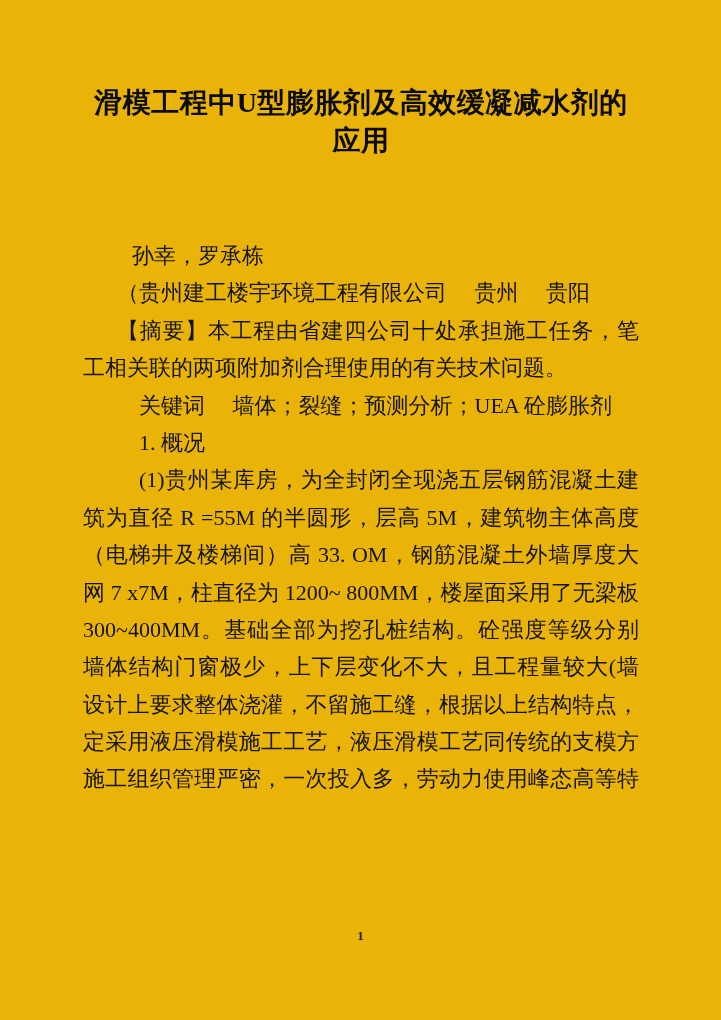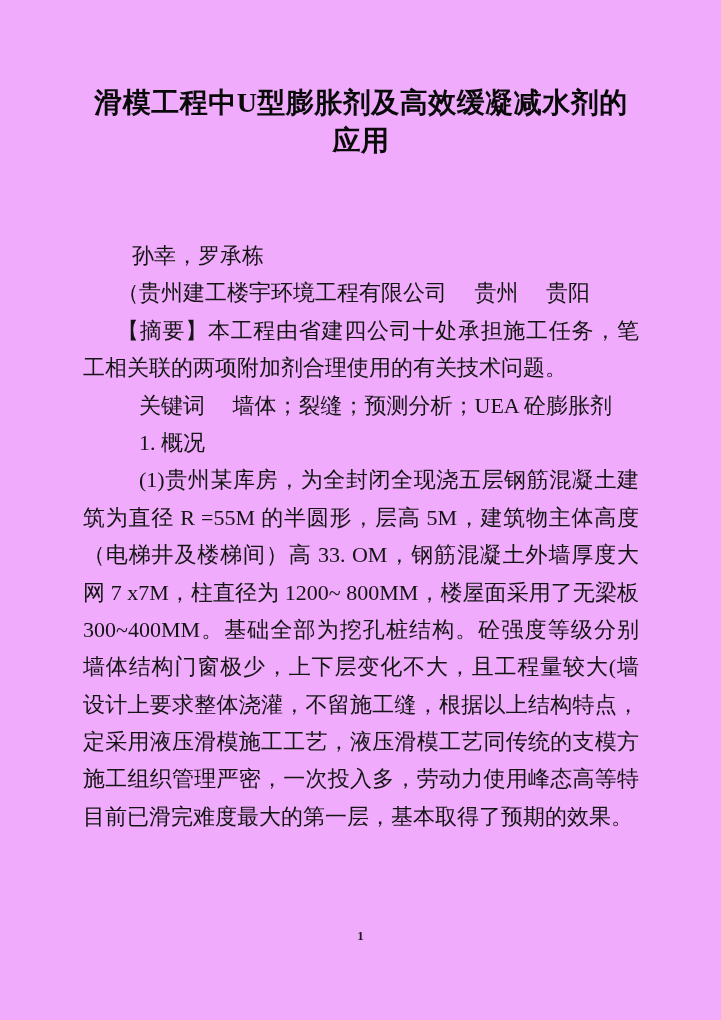--- a/index.html
+++ b/index.html
@@ -4,21 +4,21 @@
 <style>
   html, body {
     margin: 0;
     padding: 0;
     background: #ffffff;
   }
   .page {
     position: relative;
     width: 721px;
     height: 1020px;
-    background: #f0abfc;
+    background: #eab308;
     color: #141414;
     font-family: "Liberation Serif", "DejaVu Serif", serif;
     overflow: hidden;
   }
   .doc-title {
     position: absolute;
     top: 84px;
     left: 83px;
     width: 556px;
     text-align: center;
@@ -82,18 +82,17 @@
 
     <div class="line ind-3 just">(1)贵州某库房，为全封闭全现浇五层钢筋混凝土建筑物。该建</div>
     <div class="line just">筑为直径 R =55M 的半圆形，层高 5M，建筑物主体高度为 26M，中筒</div>
     <div class="line just">（电梯井及楼梯间）高 33. OM，钢筋混凝土外墙厚度大于 300MM，柱</div>
     <div class="line just">网 7 x7M，柱直径为 1200~ 800MM，楼屋面采用了无梁板结构，厚</div>
     <div class="line just">300~400MM。基础全部为挖孔桩结构。砼强度等级分别为 C30~ C35，</div>
     <div class="line just">墙体结构门窗极少，上下层变化不大，且工程量较大(墙体约 2500M3)。</div>
     <div class="line just">设计上要求整体浇灌，不留施工缝，根据以上结构特点，墙体结构决</div>
     <div class="line just">定采用液压滑模施工工艺，液压滑模工艺同传统的支模方法相比，具</div>
     <div class="line just">施工组织管理严密，一次投入多，劳动力使用峰态高等特点，本工程</div>
-    <div class="line">目前已滑完难度最大的第一层，基本取得了预期的效果。</div>
   </div>
 
   <div class="page-number">1</div>
 
 </div>
 
 </body></html>

